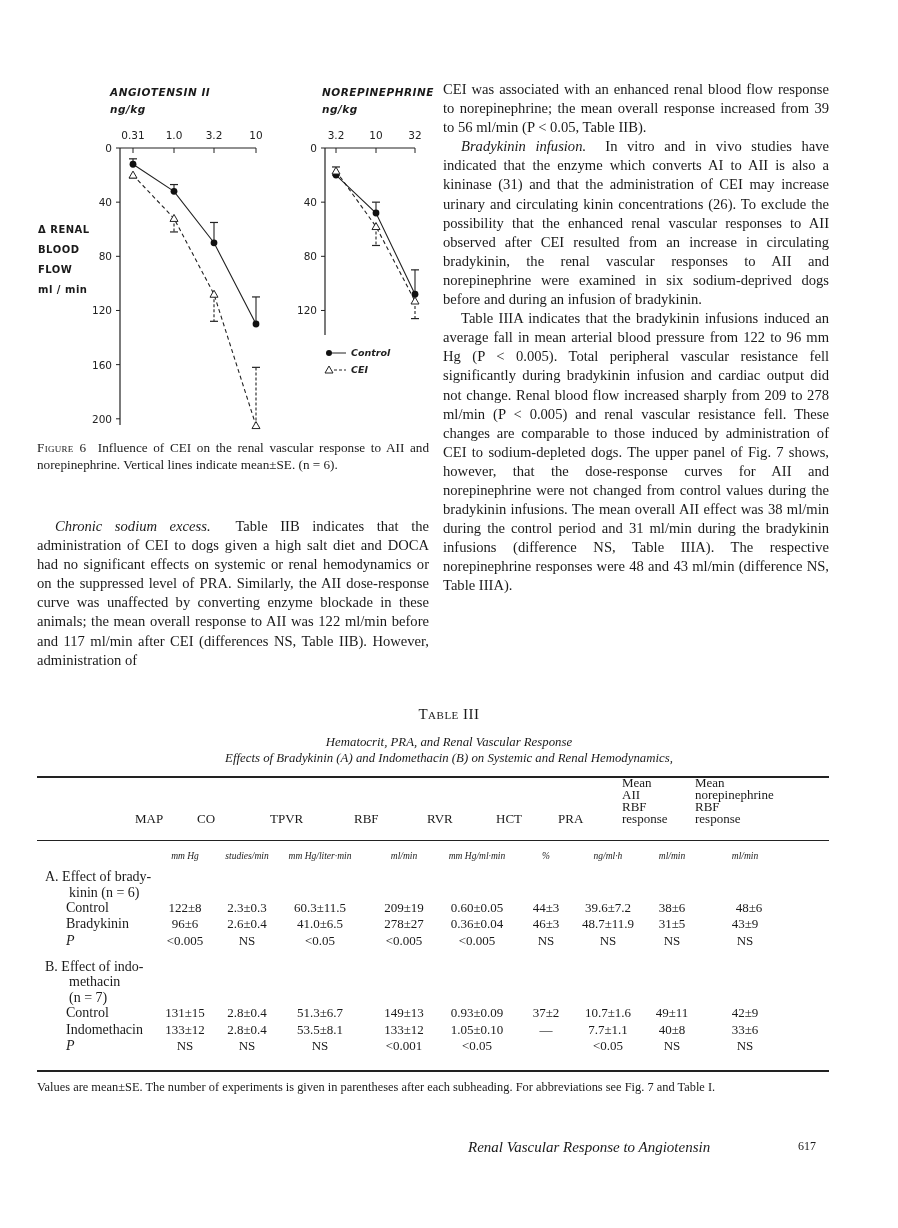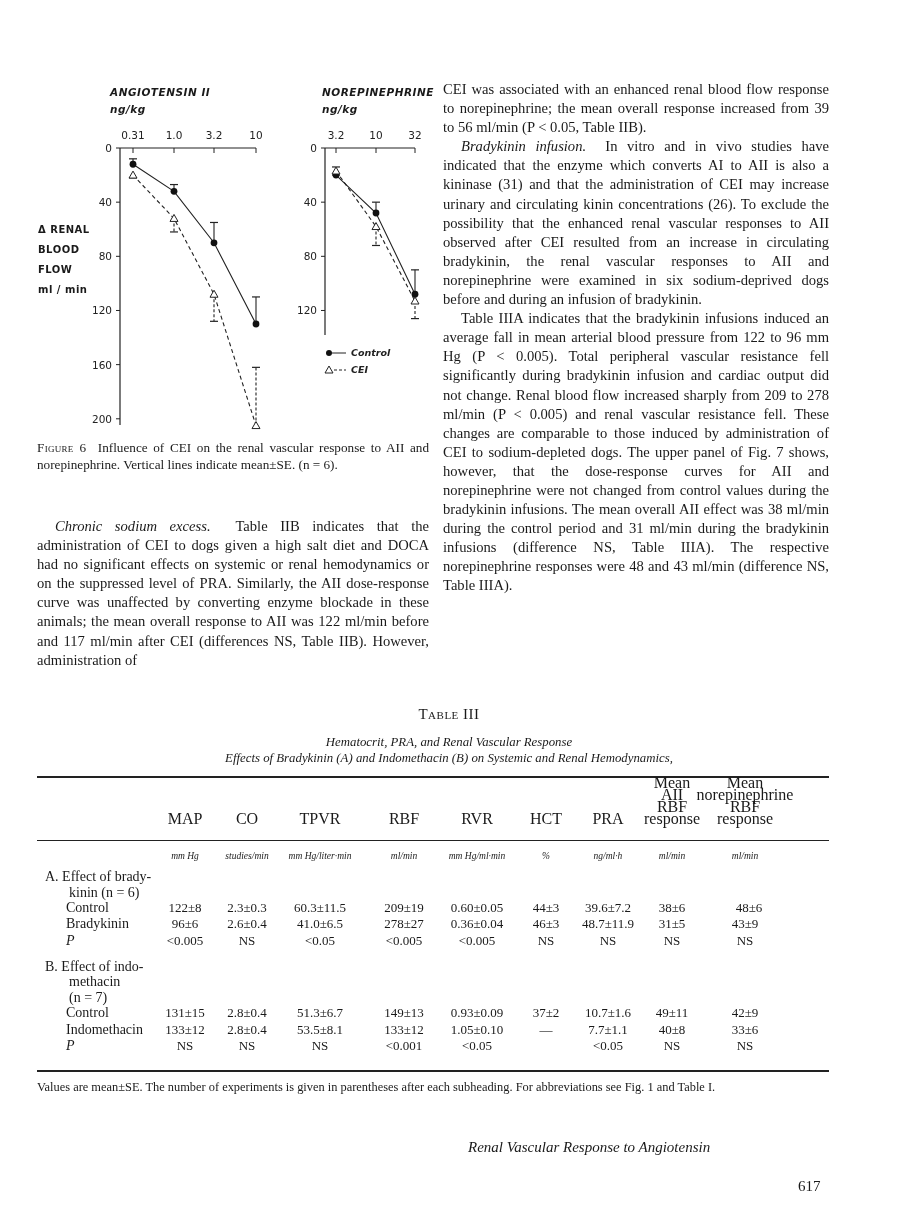--- a/index.html
+++ b/index.html
@@ -13,27 +13,27 @@
   .caption { position:absolute; left:37px; top:439px; width:392px; font-size:13.2px; line-height:17px; text-align:justify; }
   .caption .lbl { font-variant:small-caps; letter-spacing:0.3px; }
   .col { position:absolute; font-size:14.6px; line-height:19.1px; text-align:justify; }
   .col p { margin:0; text-indent:0; }
   .col p.ind { text-indent:18px; }
   .col .it { font-style:italic; }
   .tbl-title { position:absolute; left:0; width:898px; text-align:center; top:706px; font-size:15px; font-variant:small-caps; letter-spacing:0.5px; }
   .tbl-sub { position:absolute; left:0; width:898px; text-align:center; top:734px; font-size:12.8px; font-style:italic; line-height:16px; }
   .rule { position:absolute; left:37px; width:792px; background:#222; }
   .tbl { position:absolute; left:37px; top:780px; width:792px; font-size:12.8px; }
-  .th { position:absolute; text-align:center; font-size:16px; line-height:12px; }
+  .th { position:absolute; font-size:13px; line-height:12px; }
   .unit { position:absolute; text-align:center; font-style:italic; font-size:9.5px; }
   .rowlab { position:absolute; left:8px; font-size:14px; line-height:15.5px; }
   .cell { position:absolute; text-align:center; font-size:13px; }
   .foot { position:absolute; left:37px; top:1079px; width:792px; font-size:12.4px; line-height:16px; }
   .running { position:absolute; top:1139px; left:468px; font-style:italic; font-size:15px; }
-  .pageno { position:absolute; top:1139px; left:798px; font-size:15px;margin-top:39px; }
+  .pageno { position:absolute; top:1139px; left:798px; font-size:12px; }
 </style>
 </head>
 <body>
 
 <div class="abs fig">
   <div class="chart-title" style="left:110px;top:84px;">
     <div>ANGIOTENSIN II</div>
     <div>ng/kg</div>
   </div>
   <div class="chart-title" style="left:322px;top:84px;">
@@ -266,16 +266,16 @@
     <div class="cell" style="left: 160px; width: 100px; top: 258px;">NS</div>
     <div class="cell" style="left: 233px; width: 100px; top: 258px;">NS</div>
     <div class="cell" style="left: 317px; width: 100px; top: 258px;">&lt;0.001</div>
     <div class="cell" style="left: 390px; width: 100px; top: 258px;">&lt;0.05</div>
     <div class="cell" style="left: 459px; width: 100px; top: 258px;"></div>
     <div class="cell" style="left: 521px; width: 100px; top: 258px;">&lt;0.05</div>
     <div class="cell" style="left: 585px; width: 100px; top: 258px;">NS</div>
     <div class="cell" style="left: 658px; width: 100px; top: 258px;">NS</div>
   </div>
 
-<div class="foot">Values are mean±SE. The number of experiments is given in parentheses after each subheading. For abbreviations see Fig. 1 and Table I.</div>
+<div class="foot">Values are mean±SE. The number of experiments is given in parentheses after each subheading. For abbreviations see Fig. 7 and Table I.</div>
 
 <div class="running">Renal Vascular Response to Angiotensin</div>
 <div class="pageno">617</div>
 
 </body></html>

